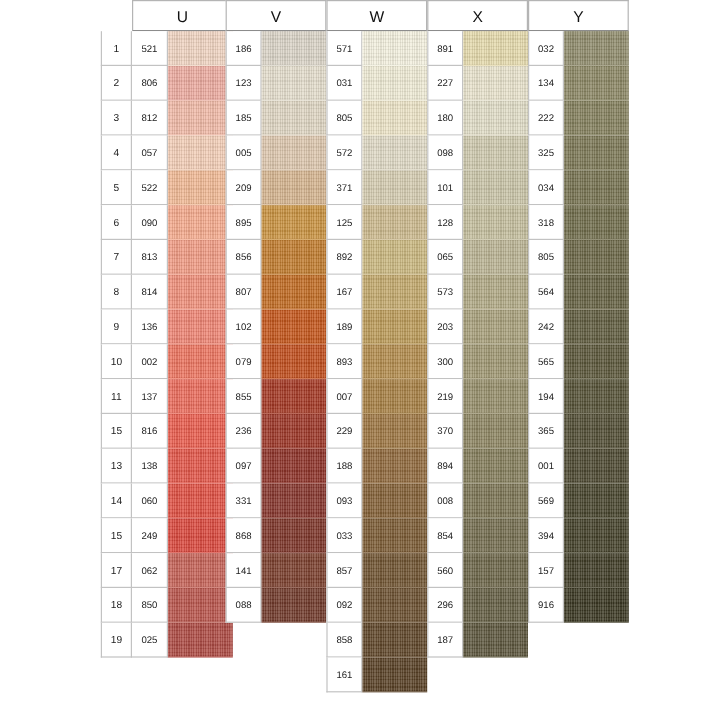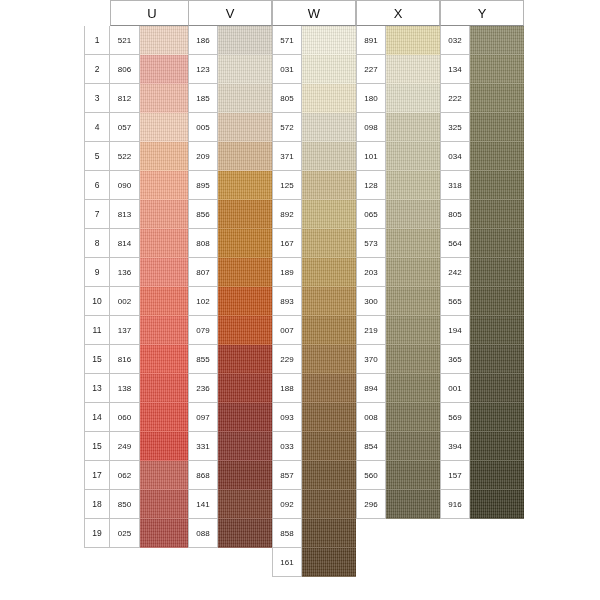--- a/index.html
+++ b/index.html
@@ -237,24 +237,20 @@
         </div>
         <div class="row">
           <div class="code">895</div>
           <div class="swatch" style="background: rgb(200, 145, 63);"></div>
         </div>
         <div class="row">
           <div class="code">856</div>
           <div class="swatch" style="background: rgb(191, 122, 44);"></div>
         </div>
         <div class="row">
-          <div class="code">808</div>
-          <div class="swatch" style="background: rgb(192, 122, 40);"></div>
-        </div>
-        <div class="row">
           <div class="code">807</div>
           <div class="swatch" style="background: rgb(192, 106, 34);"></div>
         </div>
         <div class="row">
           <div class="code">102</div>
           <div class="swatch" style="background: rgb(195, 85, 26);"></div>
         </div>
         <div class="row">
           <div class="code">079</div>
           <div class="swatch" style="background: rgb(192, 77, 28);"></div>
@@ -436,20 +432,24 @@
           <div class="swatch" style="background: rgb(115, 108, 78);"></div>
         </div>
         <div class="row">
           <div class="code">560</div>
           <div class="swatch" style="background: rgb(107, 101, 72);"></div>
         </div>
         <div class="row">
           <div class="code">296</div>
           <div class="swatch" style="background: rgb(99, 93, 66);"></div>
         </div>
+        <div class="row">
+          <div class="code">187</div>
+          <div class="swatch" style="background: rgb(92, 86, 61);"></div>
+        </div>
       </div>
   </div>
 
   <div class="column col-Y">
     <div class="col-header narrow">Y</div>
     <div class="rows">
         <div class="row">
           <div class="code">032</div>
           <div class="swatch" style="background: rgb(142, 138, 106);"></div>
         </div>

